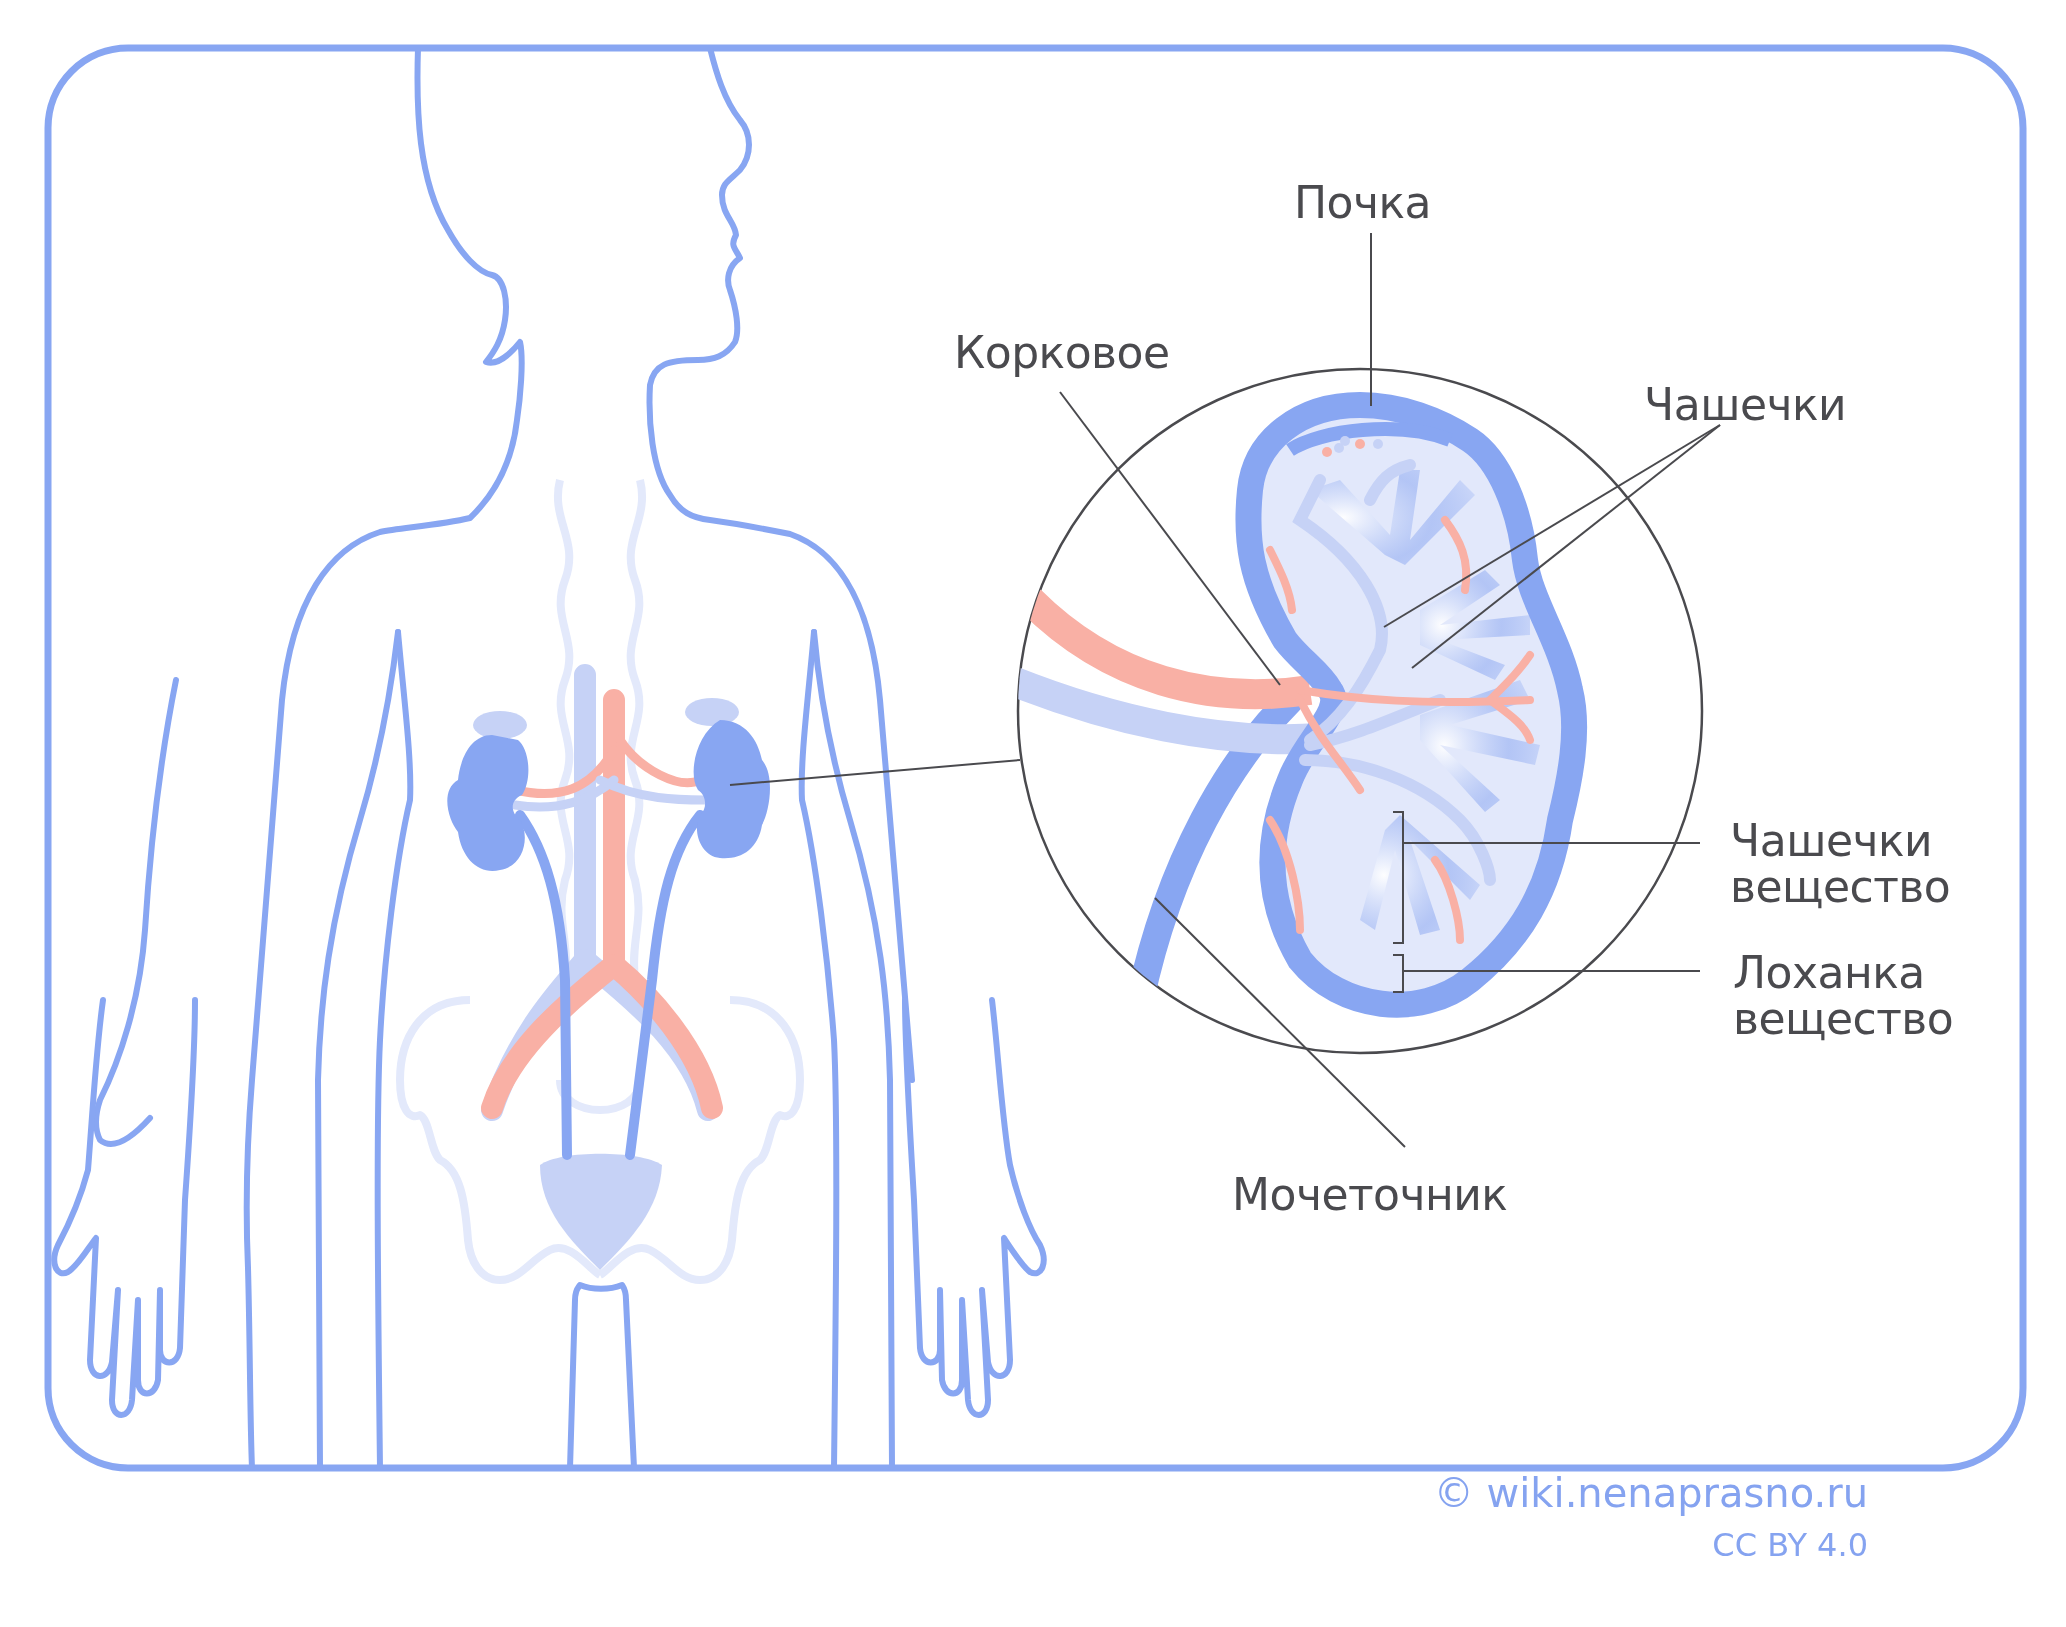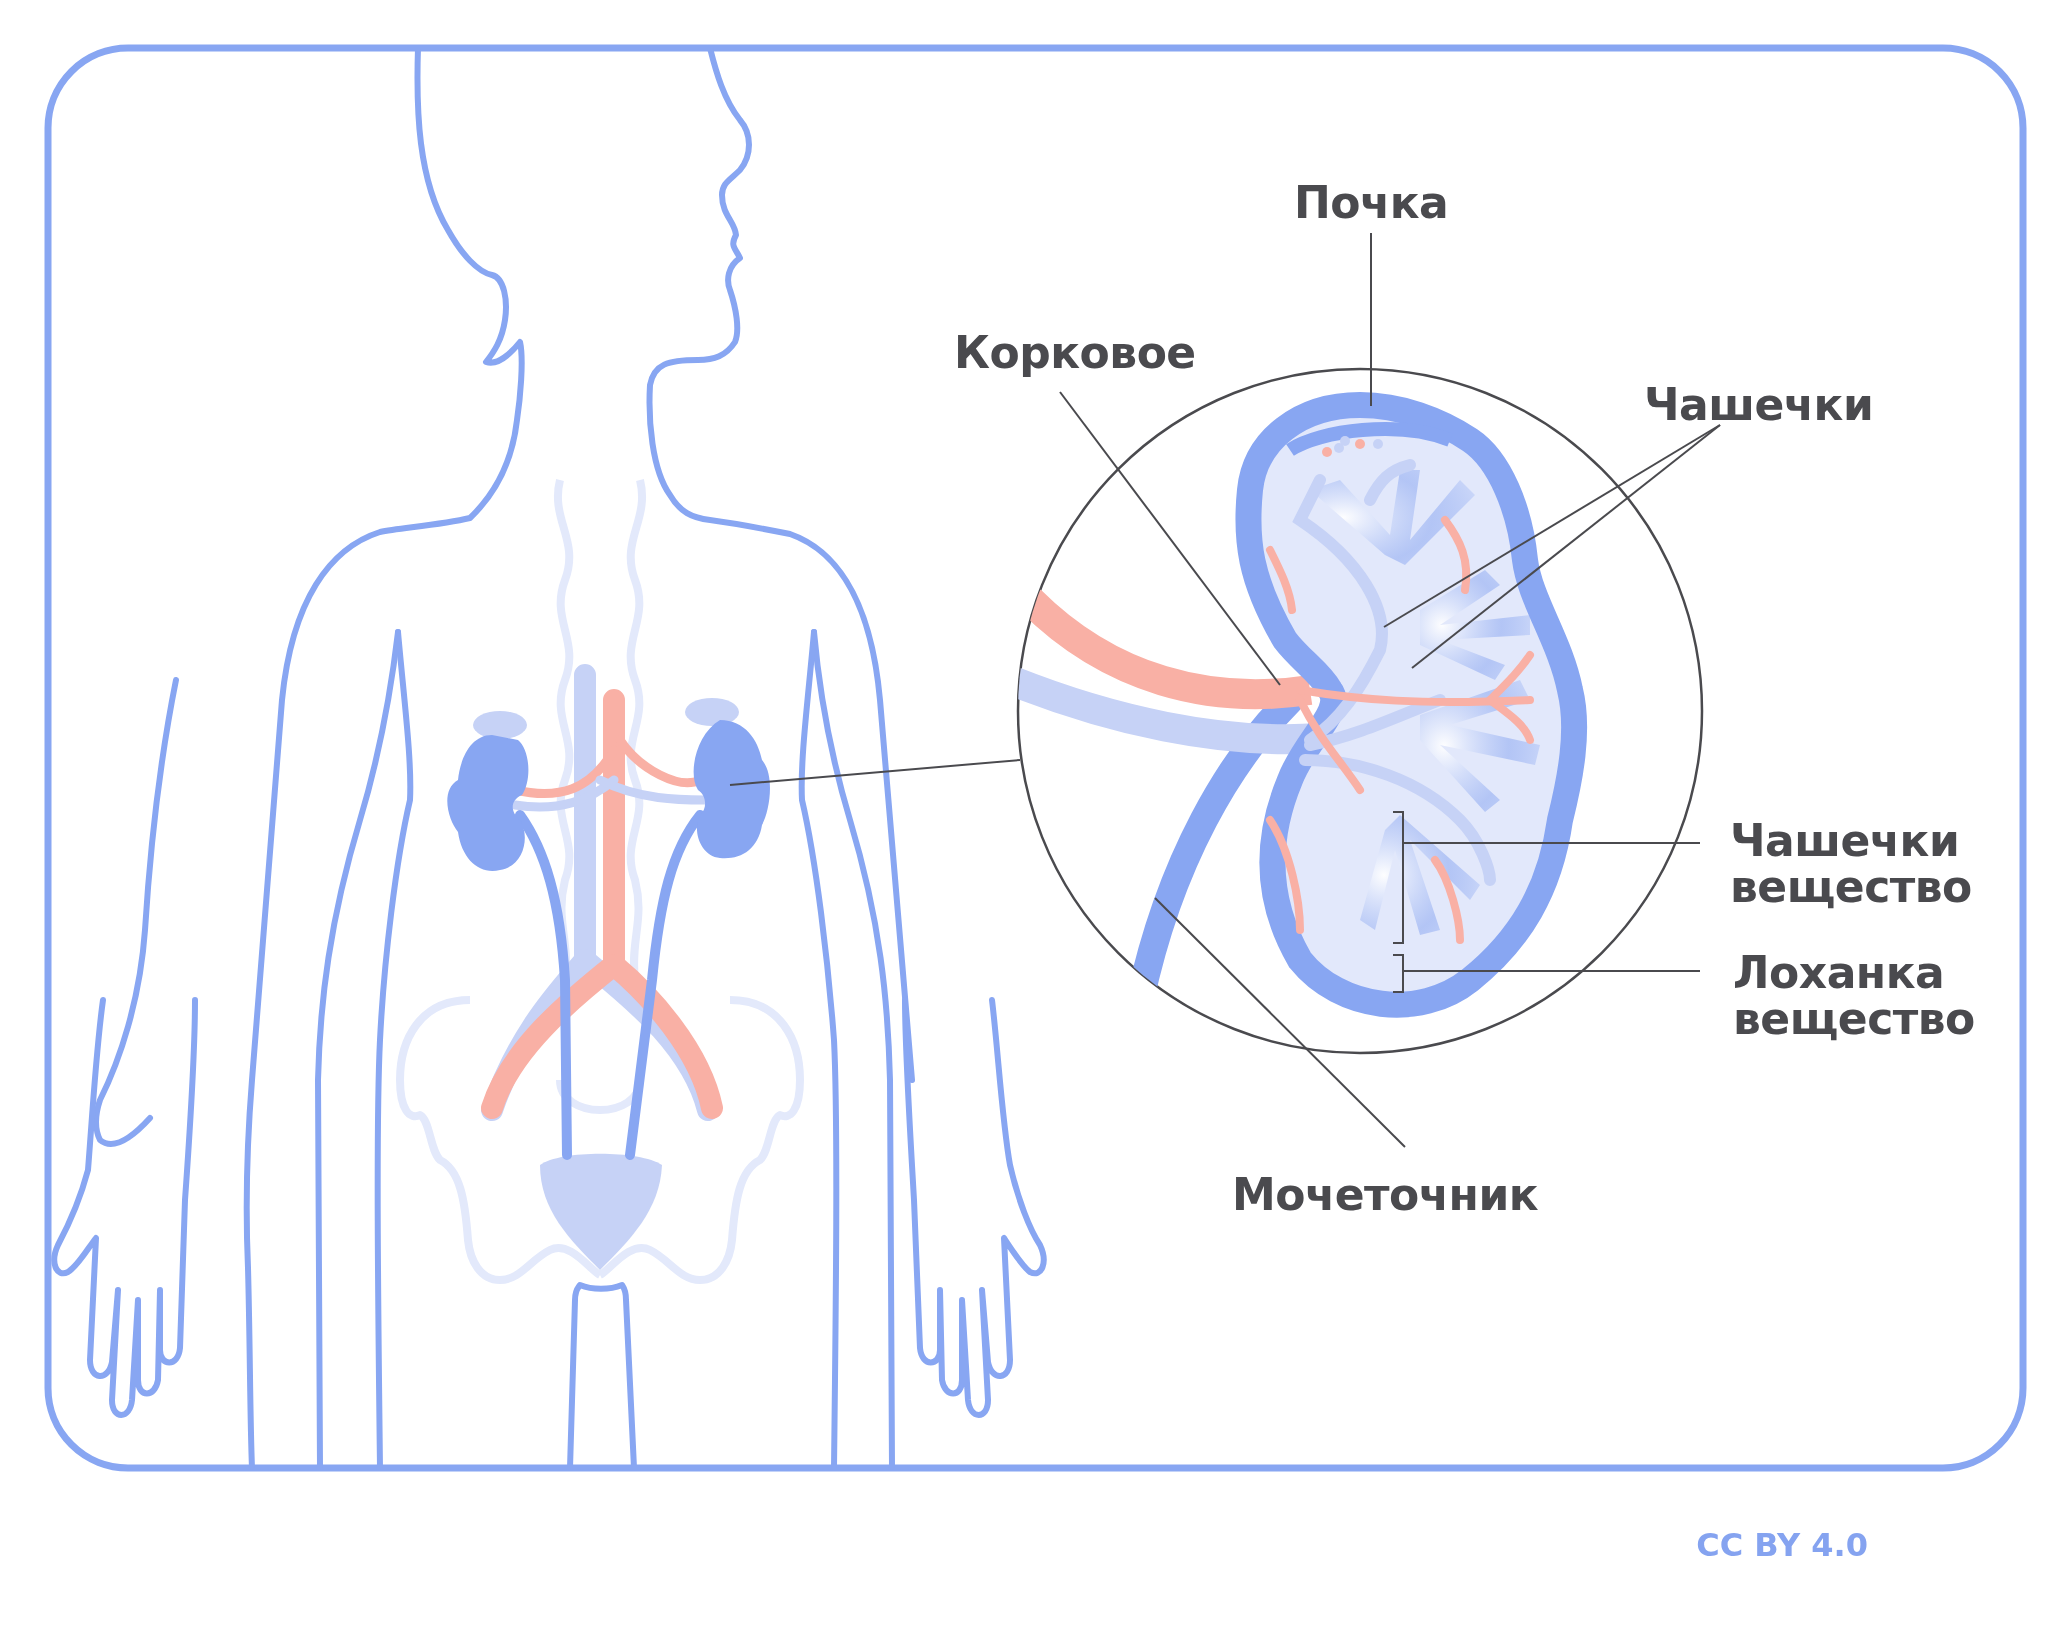--- a/index.html
+++ b/index.html
@@ -1,17 +1,17 @@
 <!DOCTYPE html>
 <html><head>
 <meta charset="utf-8">
 <style>
   html, body { margin: 0; padding: 0; background: #ffffff; }
   body { width: 2066px; height: 1627px; position: relative; overflow: hidden; font-family: "DejaVu Sans", sans-serif; }
-  #stage { position: absolute; left: 0; top: 0; width: 1914px; height: 1627px; font-weight: bold; }
+  #stage { position: absolute; left: 0; top: 0; width: 1914px; height: 1627px; }
   .label { position: absolute; color: #4a4a4e; font-family: "DejaVu Sans", sans-serif; font-size: 44px; line-height: 46px; white-space: nowrap; letter-spacing: -0.5px; }
   .label.multi { line-height: 46px; }
   .credit { position: absolute; color: #85a3f0; font-family: "DejaVu Sans", sans-serif; text-align: right; white-space: nowrap; }
   .credit.site { right: 46px; top: 1470px; font-size: 40px; }
   .credit.license { right: 46px; top: 1526px; font-size: 32px; }
 </style>
 </head>
 <body>
 
 <div id="stage">
@@ -159,14 +159,15 @@
   <div>Чашечки</div>
   <div>вещество</div>
 </div>
 <div class="label multi" style="left:1733px; top:950px;">
   <div>Лоханка</div>
   <div>вещество</div>
 </div>
 <div class="label" style="left:1232px; top:1172px;">Мочеточник</div>
 
 
+<div class="credit site">© wiki.nenaprasno.ru</div>
 <div class="credit license">CC BY 4.0</div>
 </div>
 
 </body></html>

